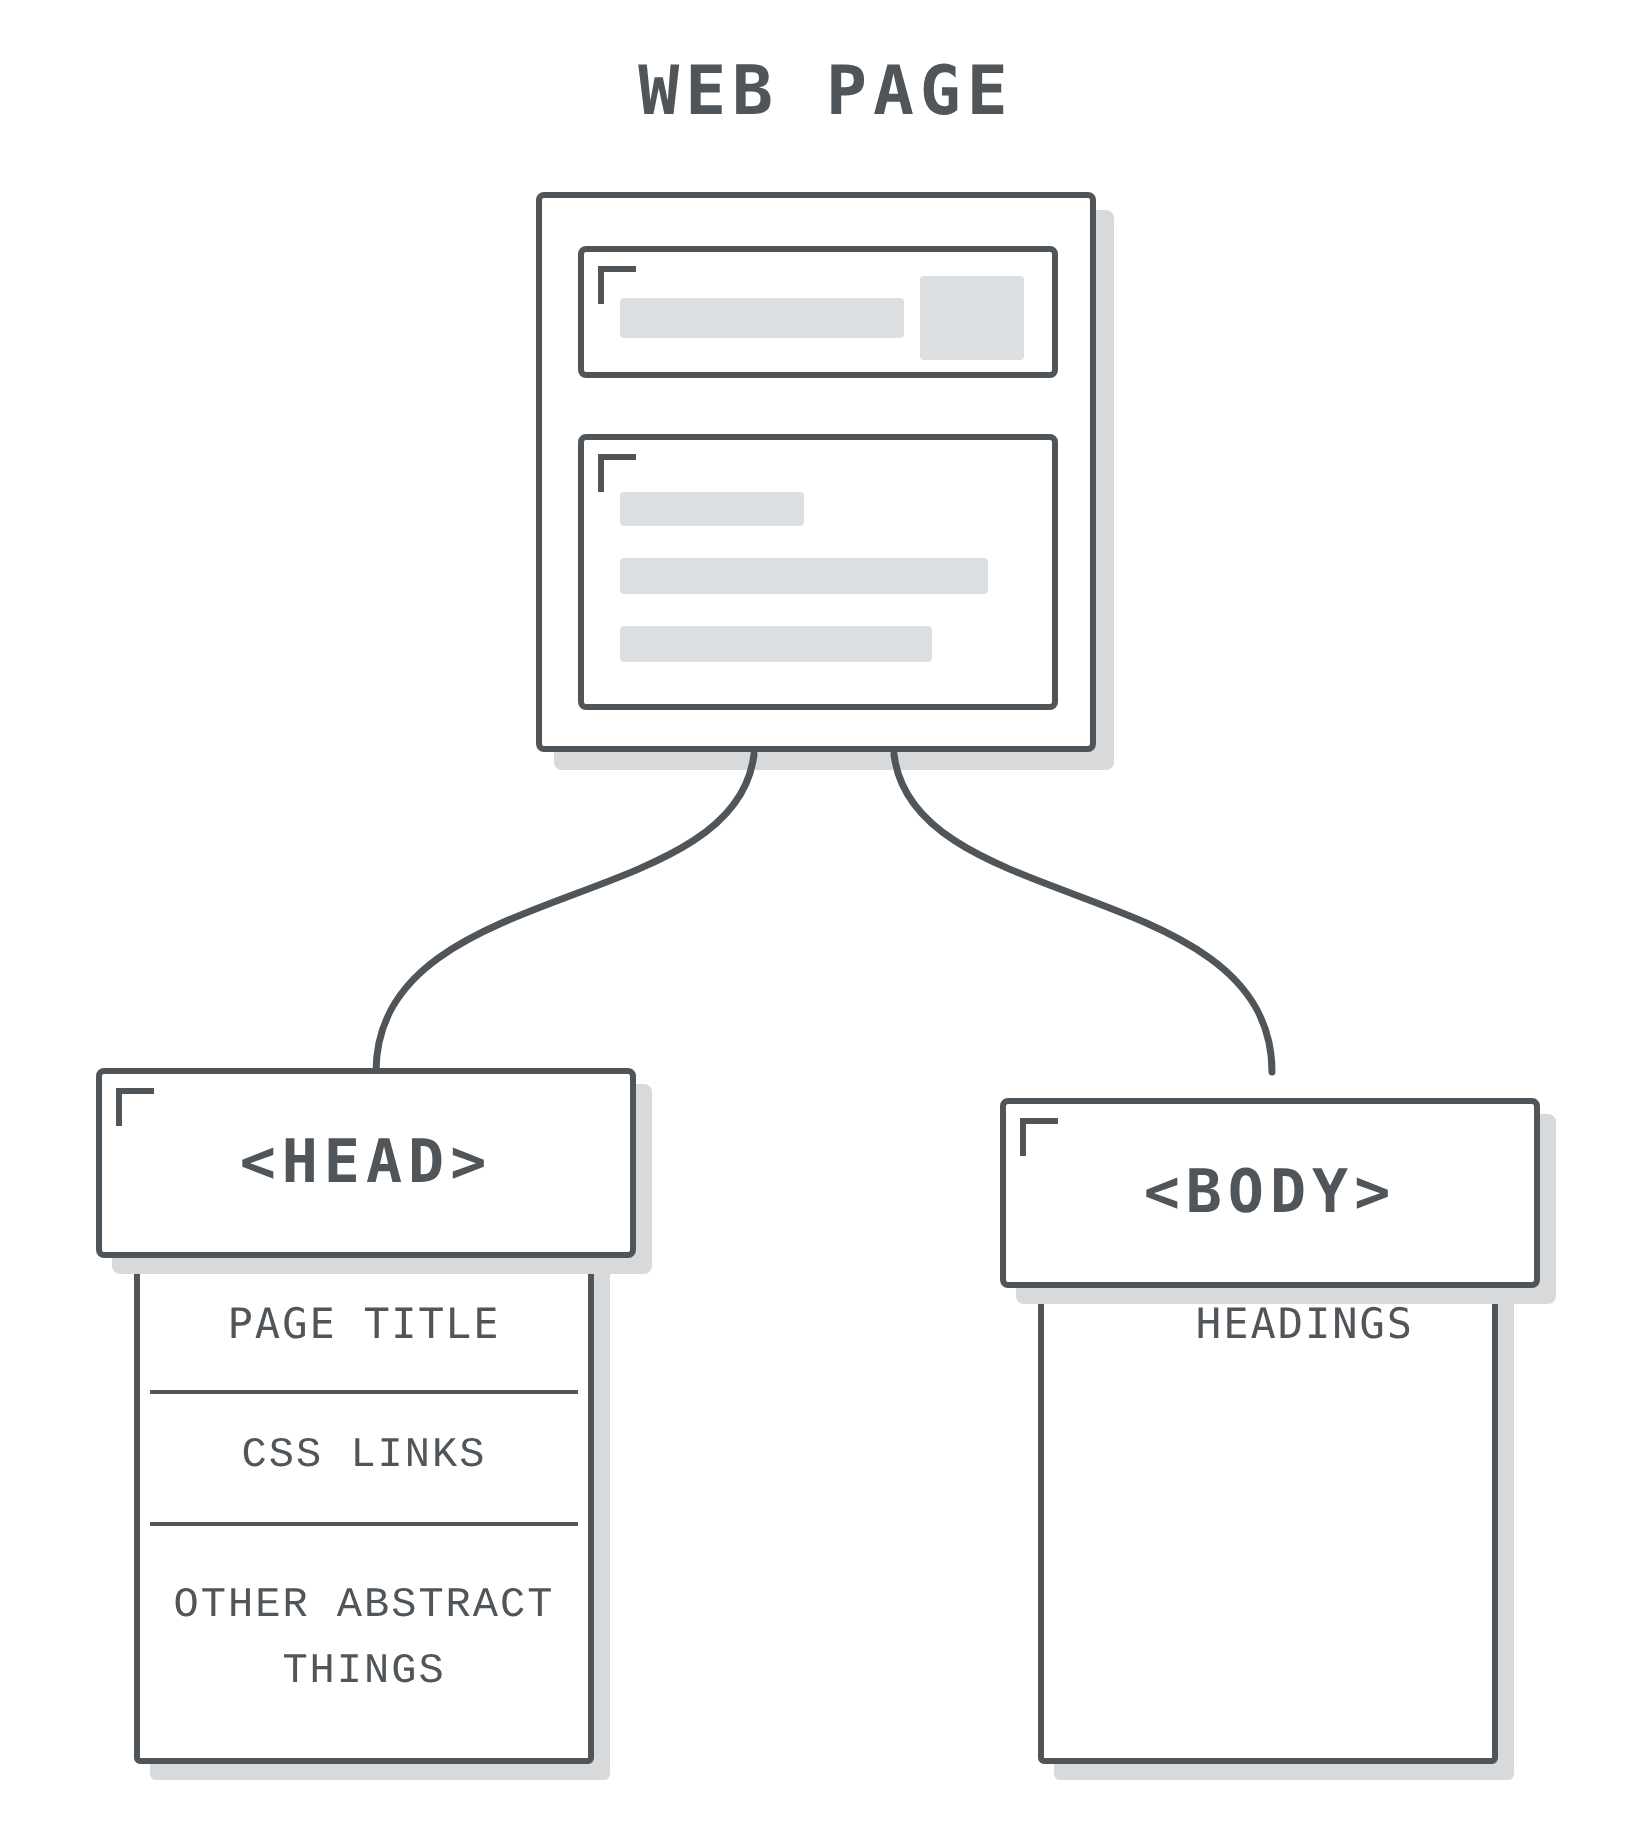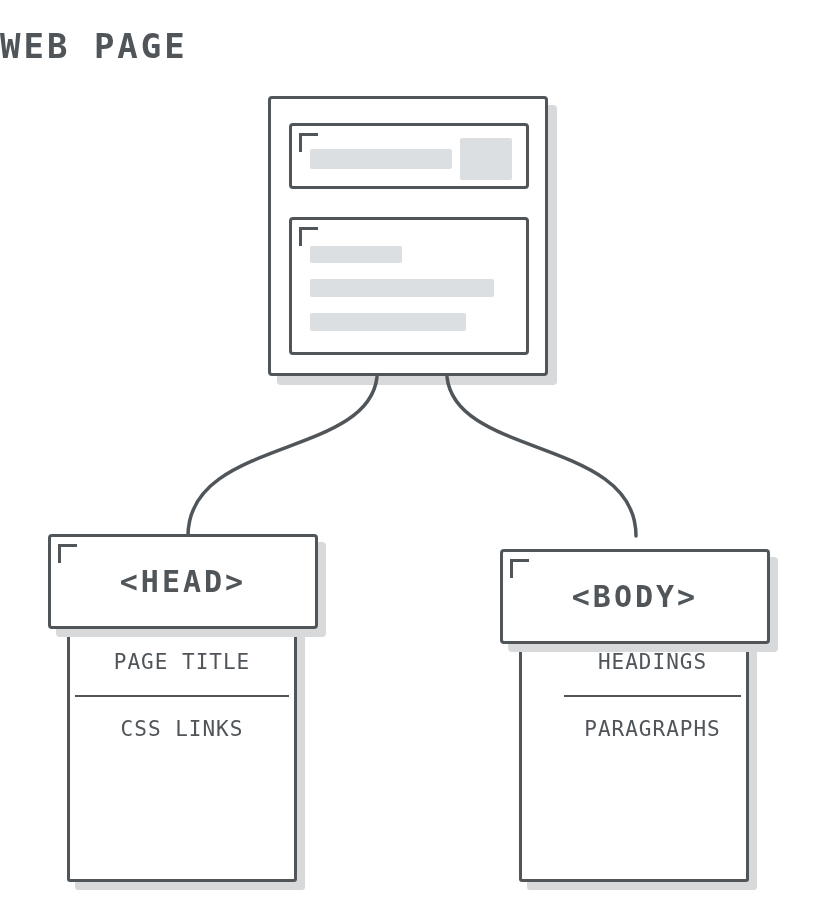--- a/index.html
+++ b/index.html
@@ -12,21 +12,21 @@
   .canvas{
     position:relative;
     width:826px;height:924px;
     background:var(--paper);
     font-family:"DejaVu Sans Mono","Liberation Mono",monospace;
     color:var(--ink);
     overflow:hidden;
   }
   .page-title{
     position:absolute;left:0;top:26px;width:826px;
-    text-align:left;
+    text-align:center;
     font-size:34px;font-weight:bold;letter-spacing:3px;
   }
   
   .browser-box{
     position:absolute;left:268px;top:96px;width:280px;height:280px;
     box-sizing:border-box;
     background:var(--paper);
     border:3px solid var(--ink);
     border-radius:4px;
     box-shadow:9px 9px 0 var(--shadow);
@@ -85,21 +85,21 @@
     text-align:center;
     white-space:pre-line;
     line-height:1.55;
     padding:0 4px;box-sizing:border-box;
   }
   .list-item.tall{flex:1 1 auto;height:auto;}
   .list-item + .list-item{
     border-top:2.5px solid var(--ink);
     margin:0 5px;
   }
-  .list-item + .list-item{width:calc(100% - 10px);}
+  .list-item + .list-item{width:calc(100% - 10px);font-family:Liberation Mono, monospace;}
 </style>
 </head>
 <body>
 
 <div class="canvas">
 
   <div class="page-title">WEB PAGE</div>
 
   <div class="browser-box">
     <div class="inner-box inner-head">
@@ -120,24 +120,25 @@
     <path d="M 447 377 C 456 458 636 438 636 536" fill="none" stroke="#50555a" stroke-width="3.5" stroke-linecap="round"></path>
   </svg>
 
   <div class="node-header head-header">
     <div class="corner-mark"></div>
     <span class="label">&lt;HEAD&gt;</span>
   </div>
   <div class="list-box head-list">
     <div class="list-item">PAGE TITLE</div>
     <div class="list-item">CSS LINKS</div>
+    <div class="list-item tall">OTHER ABSTRACT
+THINGS</div>
   </div>
 
   <div class="node-header body-header">
     <div class="corner-mark"></div>
     <span class="label">&lt;BODY&gt;</span>
   </div>
   <div class="list-box body-list">
     <div class="list-item">HEADINGS</div>
-    <div class="list-item">PARAGRAPHS</div>
   </div>
 
 </div>
 
 </body></html>

